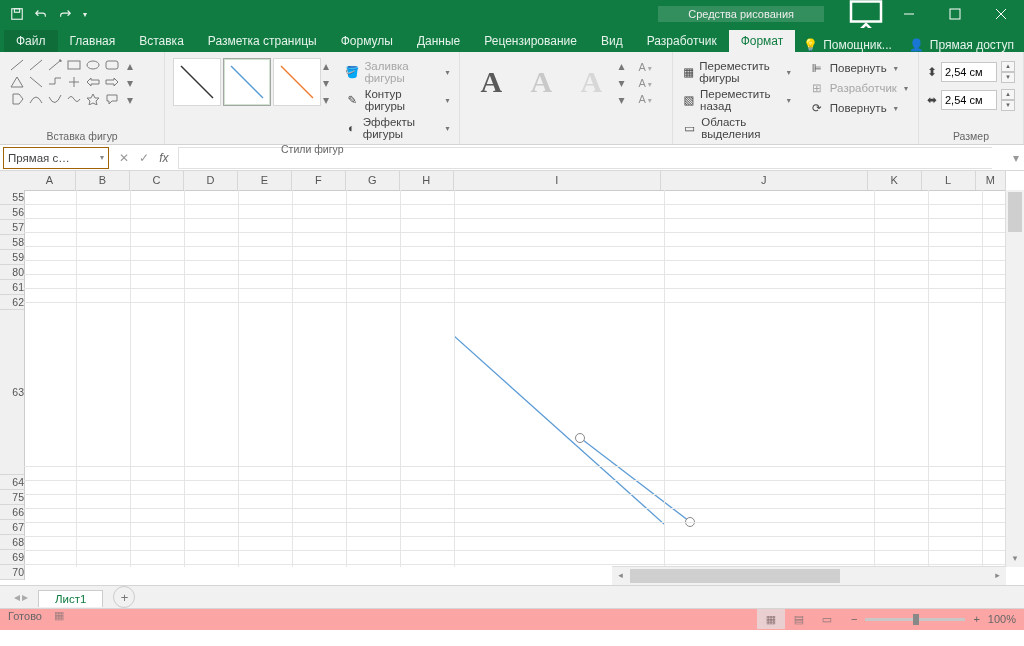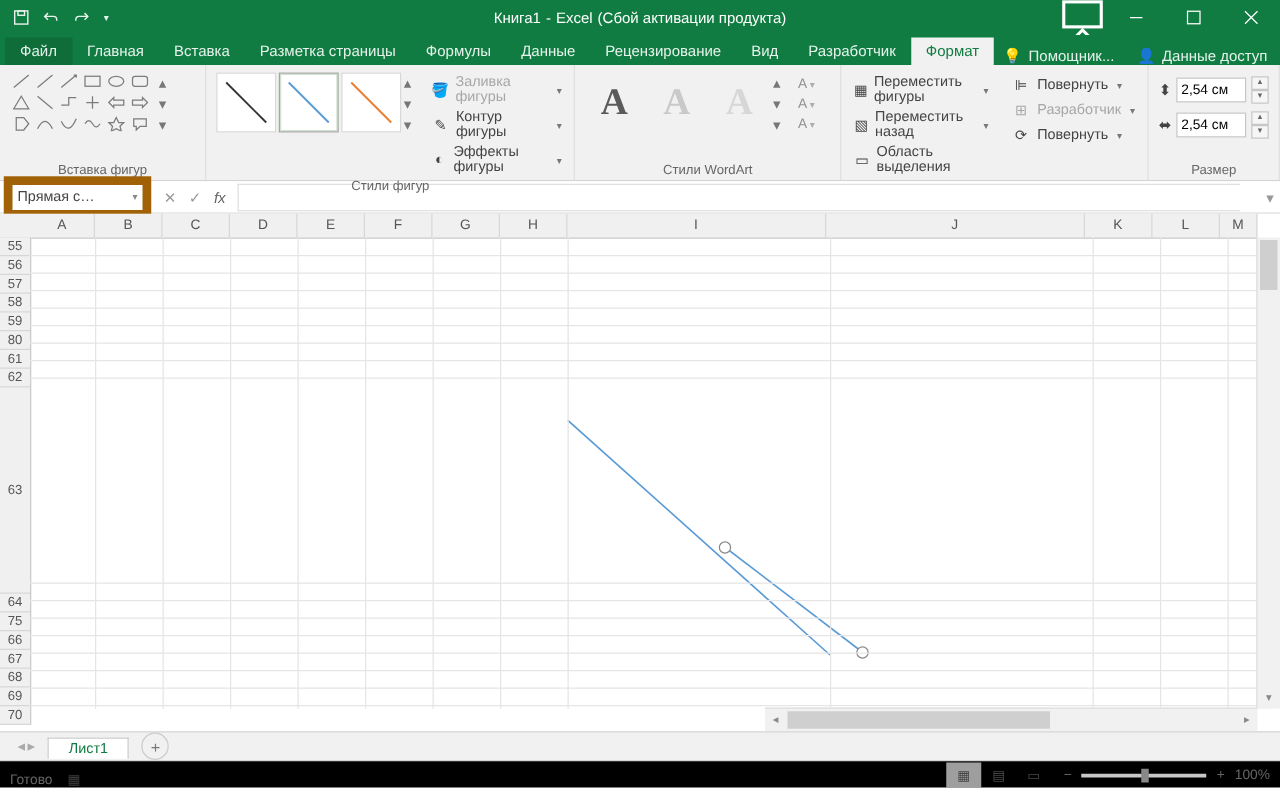--- a/index.html
+++ b/index.html
@@ -49,51 +49,51 @@
 .wa3{color:#d7d7d7;text-shadow:0 0 0 #eee}
 .txt-mini{display:flex;flex-direction:column;gap:4px;padding-top:4px;opacity:.55;font-size:11px}
 
 .arr-cmds{display:flex;gap:14px}
 .size-box{display:flex;align-items:center;gap:4px;height:22px}
 .size-box input{width:48px;height:18px;font-size:11px;border:1px solid #c6c6c6;padding:0 3px;background:#fff}
 .spin{width:14px;display:flex;flex-direction:column}
 .spin div{height:9px;border:1px solid #c6c6c6;background:#f6f6f6;font-size:7px;text-align:center;line-height:7px;color:#666}
 
 .namebox-row{height:25px;background:#fff;border-bottom:1px solid #d9d9d9;display:flex;align-items:center}
-.namebox{width:96px;height:20px;border:7px solid #a16207;margin-left:3px;display:flex;align-items:center;padding:0 4px;font-size:11.5px;justify-content:space-between;background:#fff}
+.namebox{width:96px;height:20px;border:1px solid #a16207;margin-left:3px;display:flex;align-items:center;padding:0 4px;font-size:11.5px;justify-content:space-between;background:#fff}
 .fx-btns{display:flex;align-items:center;gap:10px;padding:0 10px;color:#999}
 .fx-btns .fx{font-style:italic;color:#666}
 .formula{flex:1;height:20px;border:1px solid #e0e0e0;border-right:none;margin-right:16px}
 .expand{width:16px;color:#999;text-align:center}
 
 .sheet-area{position:relative;height:414px;background:#fff;overflow:hidden}
 .col-headers{position:absolute;top:0;left:24px;right:18px;height:19px;display:flex;background:#f0f0f0;border-bottom:1px solid #ccc}
 .ch{border-right:1px solid #d7d7d7;text-align:center;font-size:11px;color:#555;line-height:19px}
 .row-headers{position:absolute;top:19px;left:0;width:24px;background:#f0f0f0;border-right:1px solid #ccc}
-.rh{height:14px;border-bottom:1px solid #d7d7d7;text-align:center;font-size:10.5px;color:#555;line-height:14px}
+.rh{height:14px;border-bottom:1px solid #d7d7d7;text-align:right;font-size:10.5px;color:#555;line-height:14px}
 .rh.big{height:164px;line-height:164px}
 .corner{position:absolute;top:0;left:0;width:24px;height:19px;background:#f0f0f0;border-right:1px solid #ccc;border-bottom:1px solid #ccc}
 .grid{position:absolute;top:19px;left:24px;right:18px;bottom:18px}
 .gl-h{position:absolute;left:0;right:0;height:1px;background:#e5e5e5}
 .gl-v{position:absolute;top:0;bottom:0;width:1px;background:#e5e5e5}
 .shape-line{position:absolute}
 .handle{position:absolute;width:8px;height:8px;border:1px solid #888;background:#fff;border-radius:50%}
 .vscroll{position:absolute;right:0;top:19px;bottom:18px;width:18px;background:#f1f1f1;border-left:1px solid #ddd}
 .vscroll .thumb{position:absolute;left:2px;right:2px;top:2px;height:40px;background:#cfcfcf;border-radius:0}
 .vscroll .arr{position:absolute;left:0;right:0;height:17px;text-align:center;color:#888;font-size:9px;line-height:17px}
 .hscroll{position:absolute;left:612px;right:18px;bottom:0;height:18px;background:#f1f1f1;border-top:1px solid #ddd}
 .hscroll .thumb{position:absolute;top:2px;bottom:2px;left:18px;width:210px;background:#cfcfcf}
 .hscroll .arr{position:absolute;top:0;bottom:0;width:17px;text-align:center;color:#888;font-size:9px;line-height:17px}
 
 .sheet-tabs{height:22px;background:#f1f1f1;border-top:1px solid #d5d5d5;display:flex;align-items:center;padding-left:6px;gap:2px;position:relative}
 .nav-arrows{display:flex;gap:2px;color:#aaa;padding:0 8px}
 .stab{background:#fff;border:1px solid #ccc;border-bottom:none;padding:2px 16px;font-size:11.5px;color:#107c41;position:relative;top:1px}
 .add-sheet{width:20px;height:20px;border:1px solid #ccc;border-radius:50%;display:flex;align-items:center;justify-content:center;color:#777;margin-left:8px;font-size:13px}
 
-.status{height:21px;background:#000000;border-top:1px solid #d5d5d5;display:flex;align-items:flex-end;justify-content:space-between;padding:0 8px;font-size:11px;color:#666}
+.status{height:21px;background:#fca5a5;border-top:1px solid #d5d5d5;display:flex;align-items:flex-start;justify-content:space-between;padding:0 8px;font-size:11px;color:#666}
 .status-right{display:flex;align-items:center;gap:10px}
 .view-btns{display:flex;gap:0}
 .vb{width:26px;height:18px;border:1px solid transparent;display:flex;align-items:center;justify-content:center;opacity:.7}
 .vb.active{background:#e2e2e2}
 .zoom{display:flex;align-items:center;gap:8px}
 .zoom-slider{width:100px;height:3px;background:#c8c8c8;position:relative}
 .zoom-slider .zthumb{position:absolute;top:-4px;left:48px;width:6px;height:11px;background:#888}
 </style>
 </head>
 <body>
@@ -111,26 +111,21 @@
           <path d="M5 4 2 7l3 3M2 7h8a3 3 0 0 1 3 3v1"></path>
         </svg>
       </div>
     <div class="qat-btn">
         <svg viewBox="0 0 16 16" fill="none" stroke="currentColor" stroke-width="1.3">
           <path d="M11 4l3 3-3 3M14 7H6a3 3 0 0 0-3 3v1"></path>
         </svg>
       </div>
     <div class="qat-btn" style="width:14px;font-size:8px">▾</div>
   </div>
-  <div class="title-center">
-    <span>Книга1</span>
-    <span>-</span>
-    <span>Excel</span>
-    <span>(Сбой активации продукта)</span>
-  </div>
+  <div class="title-context">Средства рисования</div>
   <div class="ribbon-btn-icon">
       <svg viewBox="0 0 16 16" fill="none" stroke="currentColor">
         <rect x="2" y="3" width="12" height="8"></rect>
         <path d="M6 14l2-2 2 2"></path>
       </svg>
     </div>
   <div class="wincontrols">
     <div class="winbtn">
         <svg viewBox="0 0 12 12" stroke="currentColor">
           <path d="M1 6h10"></path>
@@ -152,21 +147,21 @@
 <div class="tabs">
   <div class="tab file">Файл</div>
   <div id="tab-container" style="display: contents;"><div class="tab">Главная</div><div class="tab">Вставка</div><div class="tab">Разметка страницы</div><div class="tab">Формулы</div><div class="tab">Данные</div><div class="tab">Рецензирование</div><div class="tab">Вид</div><div class="tab">Разработчик</div><div class="tab active">Формат</div></div>
   <div class="tab-right">
     <div class="tell">
         <span>💡</span>
         <span>Помощник...</span>
       </div>
     <div class="tell">
         <span>👤</span>
-        <span>Данные доступ</span>
+        <span>Прямая доступ</span>
       </div>
   </div>
 </div>
 
 <div class="ribbon">
 
   <div class="group" style="width:150px">
     <div class="group-body">
       <div class="shape-gallery">
         <div class="s">
@@ -325,21 +320,20 @@
             <div>▾</div>
             <div>▾</div>
           </div>
       </div>
       <div class="txt-mini">
         <div>A<span class="dd-arrow">▾</span></div>
           <div>A<span class="dd-arrow">▾</span></div>
           <div>A<span class="dd-arrow">▾</span></div>
       </div>
     </div>
-    <div class="group-label">Стили WordArt</div>
   </div>
 
   <div class="group" style="width:232px">
     <div class="group-body arr-cmds">
       <div class="cmds">
         <div class="cmd">
             <span class="ico">▦</span>
             <span>Переместить фигуры</span>
             <span class="dd-arrow">▾</span>
           </div>

